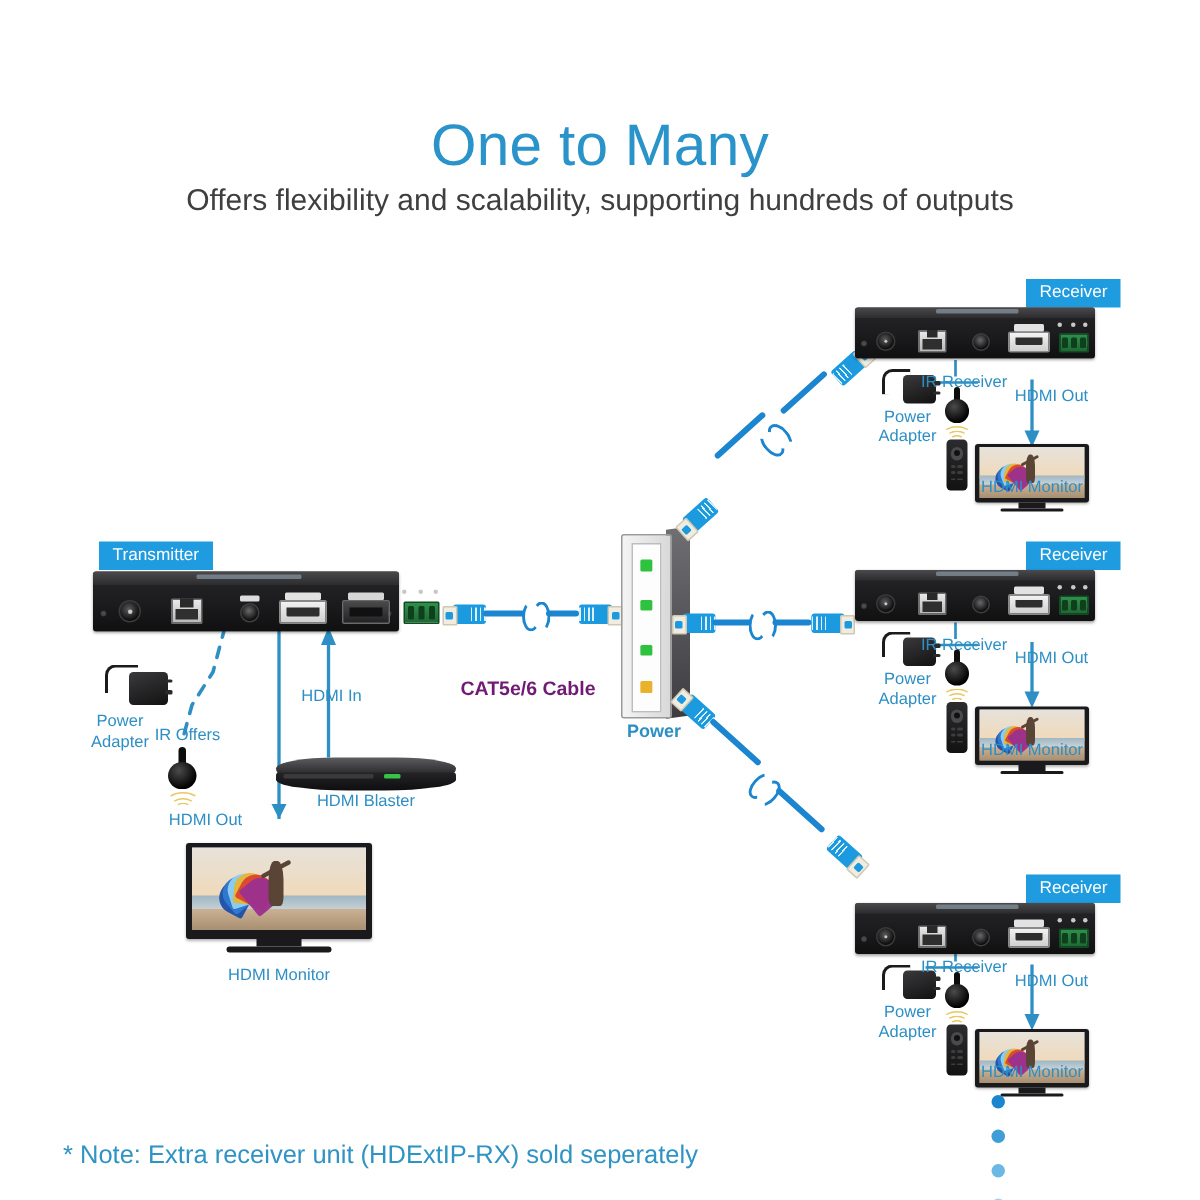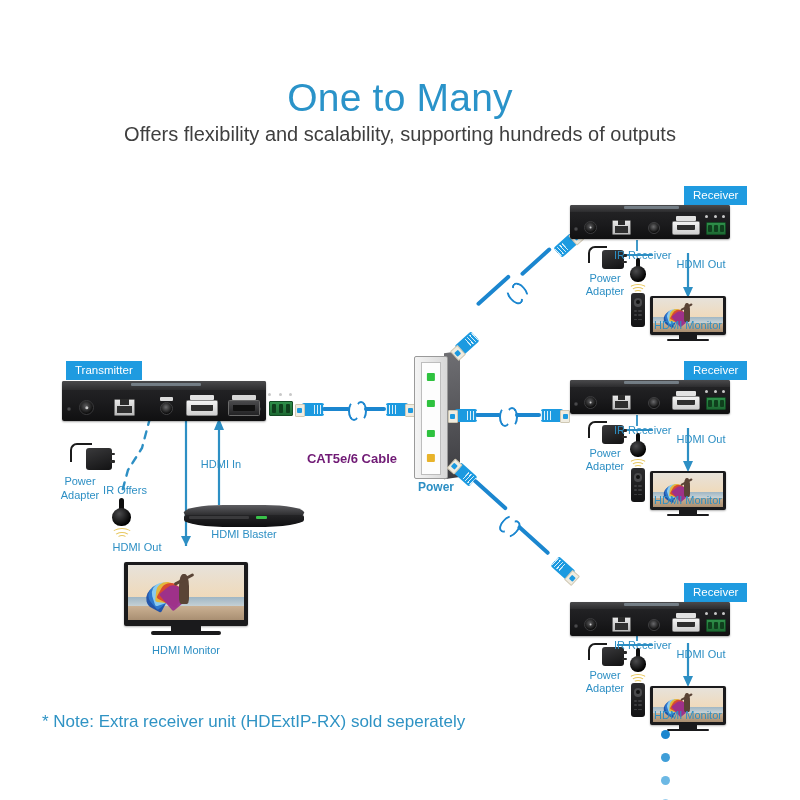--- a/index.html
+++ b/index.html
@@ -14,21 +14,21 @@
   .title{
     position:absolute;left:0;top:76px;width:800px;text-align:center;
     font-size:39px;line-height:44px;color:#2a93c9;letter-spacing:.2px;
     font-weight:400;
   }
   .subtitle{
     position:absolute;left:0;top:121px;width:800px;text-align:center;
     font-size:20px;line-height:26px;color:#3f3f3f;font-weight:400;
   }
   .note{
-    position:absolute;left:42px;top:712px;
+    position:absolute;left:42px;top:760px;
     font-size:17px;color:#2f93c4;font-weight:400;
   }
 
   
   .badge{
     position:absolute;background:#1f9be0;color:#ffffff;
     font-size:11.5px;line-height:16px;padding:1px 9px 2px 9px;
     white-space:nowrap;
   }
 

